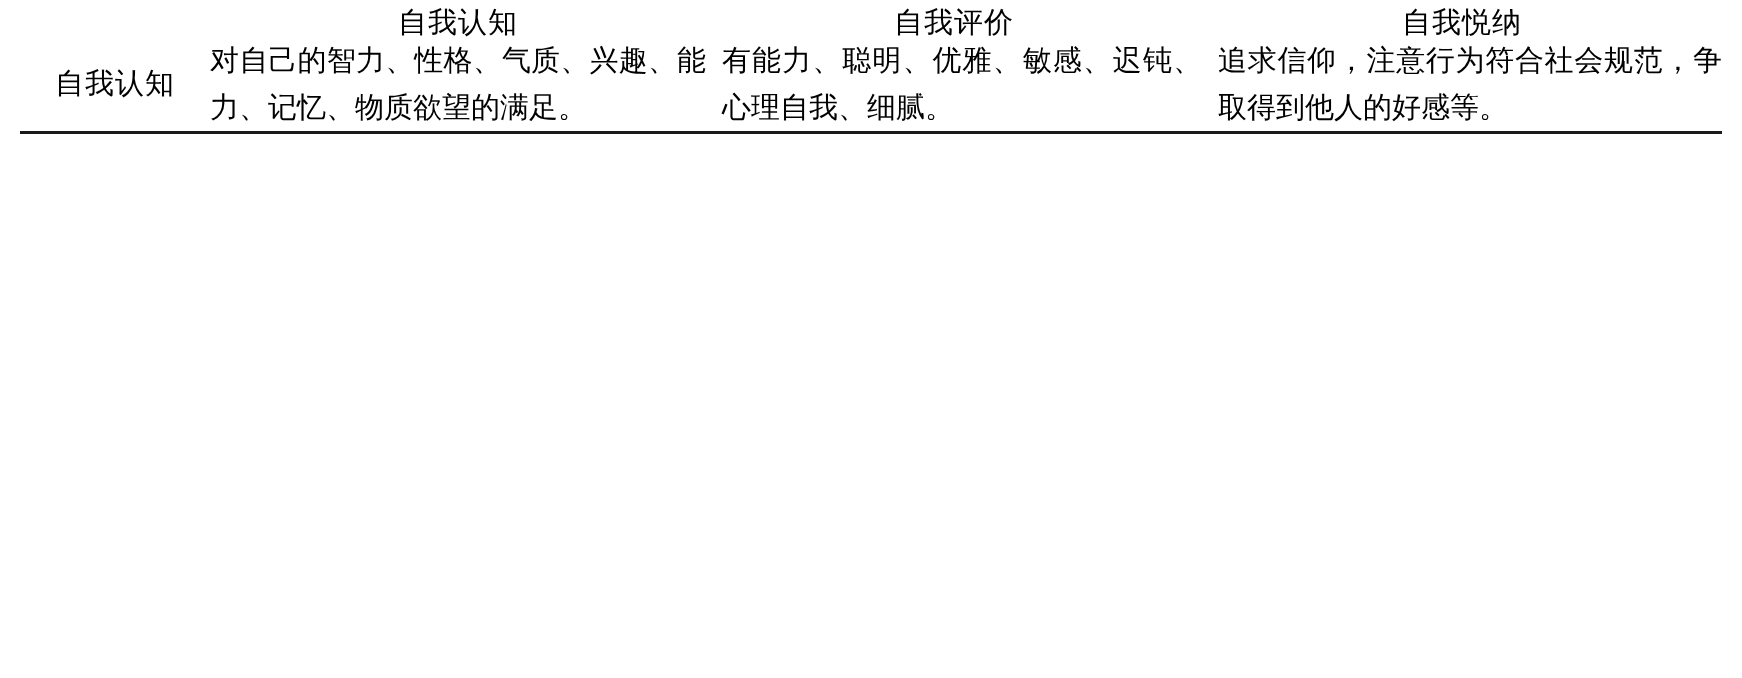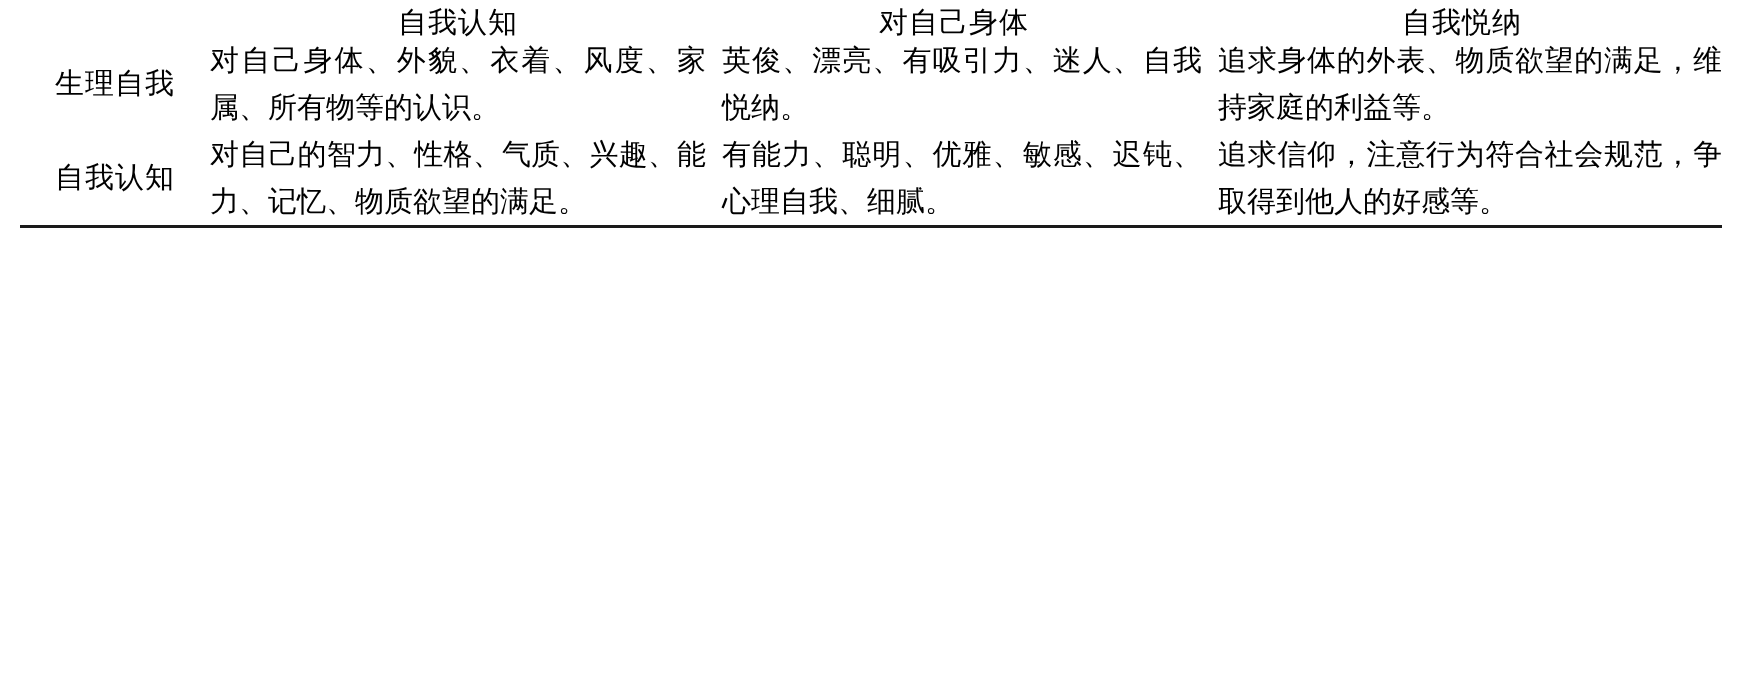--- a/index.html
+++ b/index.html
@@ -85,31 +85,25 @@
     <colgroup>
       <col class="c0">
         <col class="c1">
         <col class="c2">
         <col class="c3">
     </colgroup>
     <thead>
       <tr class="head-row">
         <th class="head-cell vr"></th>
         <th class="head-cell vr">自我认知</th>
-        <th class="head-cell vr">对自己身体</th>
+        <th class="head-cell vr">自我评价</th>
         <th class="head-cell">自我悦纳</th>
       </tr>
     </thead>
     <tbody>
-      <tr class="body-row">
-        <td class="row-label vr">生理自我</td>
-        <td class="cell-text vr">对自己身体、外貌、衣着、风度、家属、所有物等的认识。</td>
-        <td class="cell-text c-mid vr">英俊、漂亮、有吸引力、迷人、自我悦纳。</td>
-        <td class="cell-text c-mid">追求身体的外表、物质欲望的满足，维持家庭的利益等。</td>
-      </tr>
       <tr class="body-row last">
         <td class="row-label vr">自我认知</td>
         <td class="cell-text vr">对自己的智力、性格、气质、兴趣、能力、记忆、物质欲望的满足。</td>
         <td class="cell-text c-mid vr">有能力、聪明、优雅、敏感、迟钝、心理自我、细腻。</td>
         <td class="cell-text c-mid">追求信仰，注意行为符合社会规范，争取得到他人的好感等。</td>
       </tr>
     </tbody>
   </table>
 </div>
 

